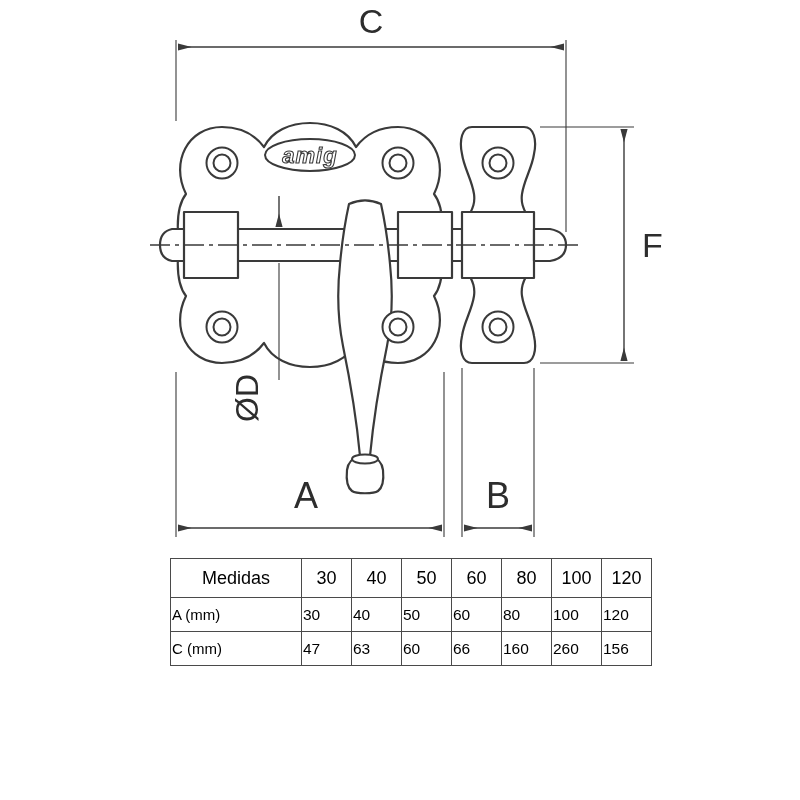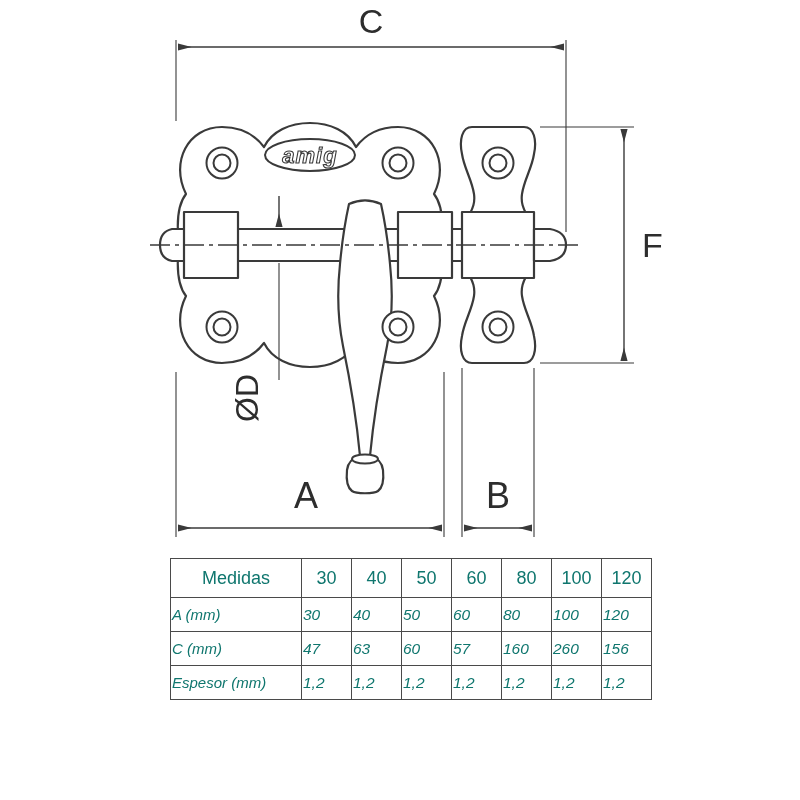--- a/index.html
+++ b/index.html
@@ -8,23 +8,23 @@
   svg{display:block;}
   svg text{fill:#2d2d2d;font-family:"Liberation Sans",sans-serif;}
   .shape{fill:#ffffff;stroke:#3a3a3a;stroke-width:2.2;stroke-linejoin:round;}
   .thin{fill:#ffffff;stroke:#3a3a3a;stroke-width:2;}
   .dimline{stroke:#3a3a3a;stroke-width:1.4;fill:none;}
   .extline{stroke:#3a3a3a;stroke-width:1.1;fill:none;}
   .centerline{stroke:#3a3a3a;stroke-width:1.3;fill:none;stroke-dasharray:20 5 4 5;}
   .dimtext{font-size:34px;}
   .bigdimtext{font-size:36px;}
   table{border-collapse:collapse;margin:6px 0 0 170px;table-layout:fixed;}
-  th,td{border:1px solid #4a4a4a;vertical-align:middle;color:#0f766e;background:#fff;}
+  th,td{border:1px solid #4a4a4a;vertical-align:middle;color:#000000;background:#fff;}
   th{height:36px;font-size:18px;font-weight:normal;}
-  td{height:31px;font-size:15.5px;font-style:italic;}
+  td{height:31px;font-size:15.5px;}
   th:first-child{width:128px;}
   th:not(:first-child){width:47px;}
   td.rowlabel{font-size:15px;}
 </style>
 </head>
 <body>
 
 <div class="drawing-wrap">
 <svg viewBox="0 0 800 552" width="800" height="552">
   <defs>
@@ -191,29 +191,19 @@
         <td>60</td>
         <td>80</td>
         <td>100</td>
         <td>120</td>
       </tr>
       <tr>
         <td class="rowlabel">C (mm)</td>
         <td>47</td>
         <td>63</td>
         <td>60</td>
-        <td>57</td>
+        <td>66</td>
         <td>160</td>
         <td>260</td>
         <td>156</td>
       </tr>
-      <tr>
-        <td class="rowlabel">Espesor (mm)</td>
-        <td>1,2</td>
-        <td>1,2</td>
-        <td>1,2</td>
-        <td>1,2</td>
-        <td>1,2</td>
-        <td>1,2</td>
-        <td>1,2</td>
-      </tr>
     </tbody>
 </table>
 
 </body></html>

